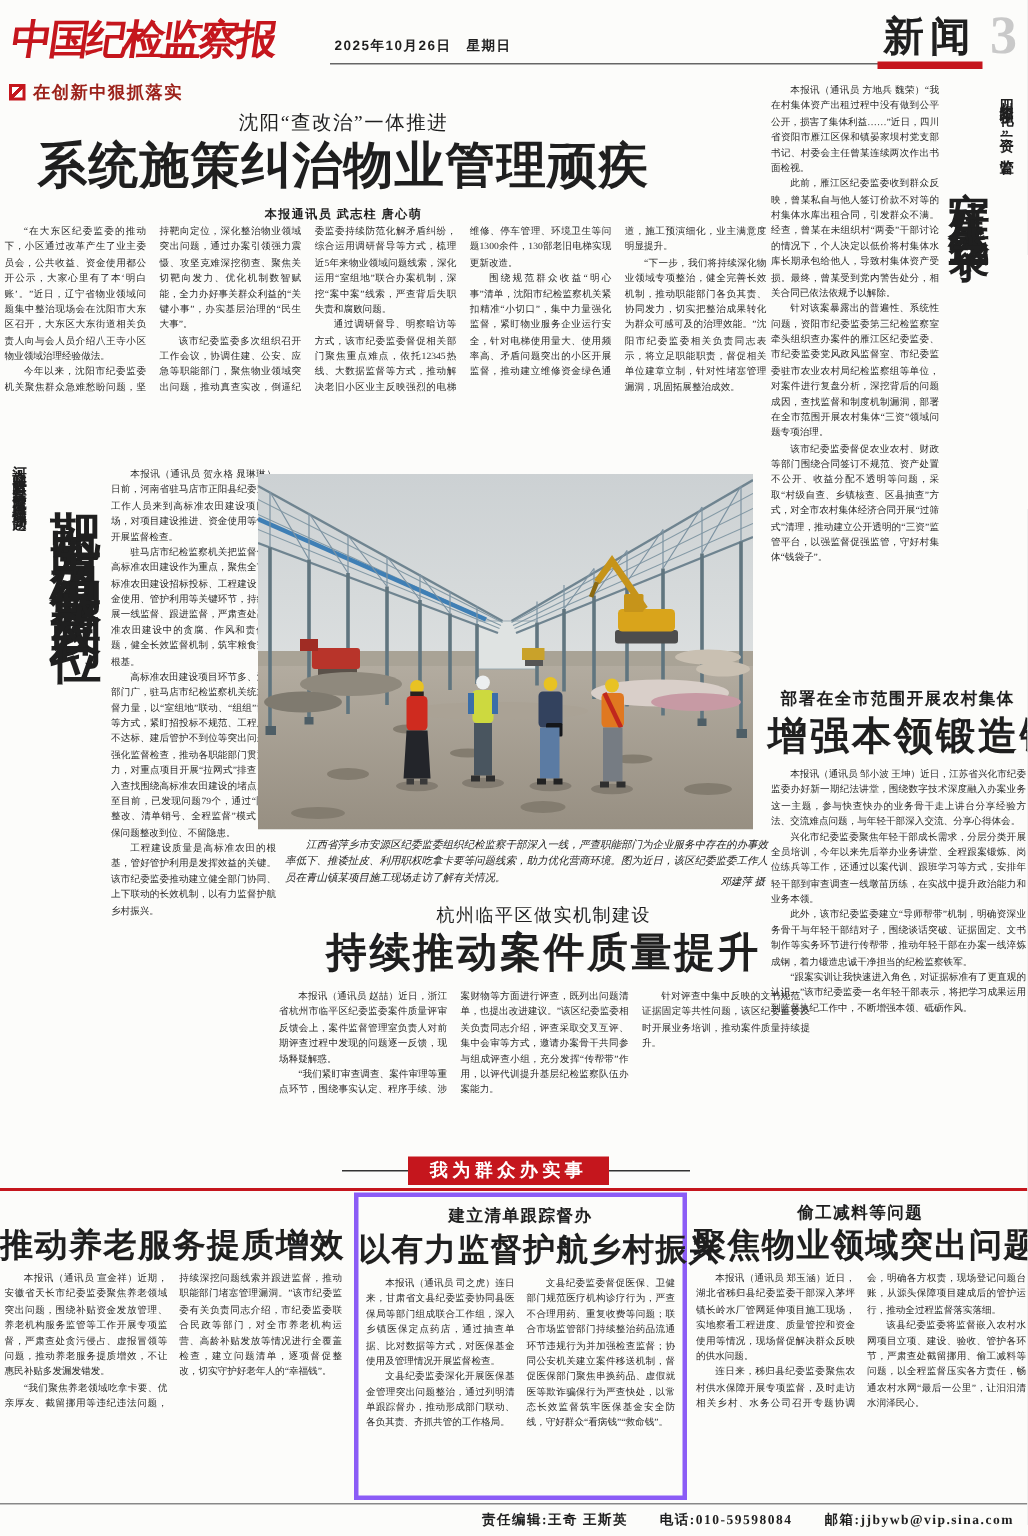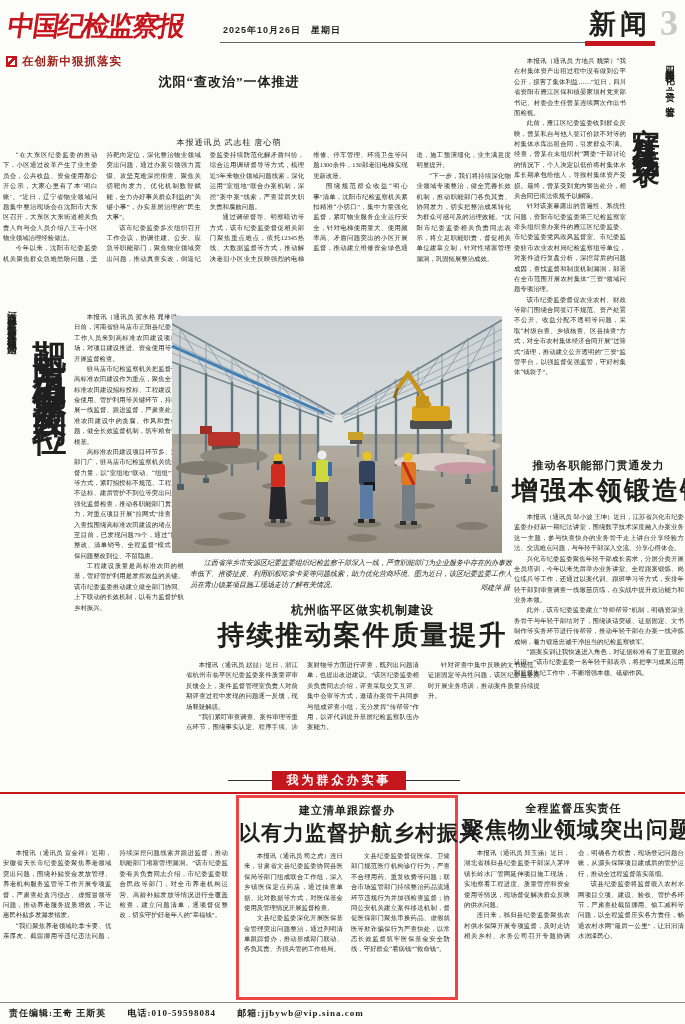--- a/index.html
+++ b/index.html
@@ -12,61 +12,62 @@
   .dateline{left:223px;top:24px;font-size:9px;font-weight:bold;letter-spacing:1px;
             font-family:"Liberation Sans","DejaVu Sans",sans-serif;}
   .hrule{height:1px;background:#666;}
   .section-title{left:585px;top:6px;width:70px;font-size:27px;font-weight:bold;text-align:center;letter-spacing:4px;}
   .section-bar{left:585px;top:41px;width:70px;height:5px;background:#c5161d;}
   .page-num{left:660px;top:2px;font-size:36px;color:#c9c9c9;font-weight:bold;}
   .tag-icon{left:6px;top:56px;width:11px;height:11px;background:#c5161d;}
   .tag-icon:after{content:"";position:absolute;left:2px;top:2px;width:7px;height:7px;
                   background:linear-gradient(135deg,#fff 0 35%,#c5161d 35% 60%,#fff 60%);}
   .tagline{left:22px;top:54px;font-size:11.5px;font-weight:bold;color:#9c221a;letter-spacing:1px;}
-  .kicker{font-size:13px;font-weight:bold;letter-spacing:1px;}
+  .kicker{font-size:13px;font-weight:normal;letter-spacing:1px;}
   .kicker-s{font-size:11px;font-weight:bold;letter-spacing:1px;}
   .headline-xl{font-size:33px;font-weight:900;letter-spacing:1px;white-space:nowrap;}
   .headline-l{font-size:26px;font-weight:900;letter-spacing:2px;white-space:nowrap;}
   .headline-m{font-size:22px;font-weight:900;letter-spacing:1px;white-space:nowrap;}
   .byline{font-size:8px;letter-spacing:1px;}
   .body-txt{font-size:6.4px;line-height:1.62;text-align:justify;color:#2a2a2a;overflow:hidden;}
   .body-txt p{margin:0;text-indent:2em;}
   .vert{writing-mode:vertical-rl;text-orientation:upright;}
   .vkick{font-size:9.5px;font-weight:bold;letter-spacing:2px;}
   .vhead{font-weight:900;}
   .caption{font-size:7px;line-height:1.6;text-align:justify;font-style:italic;color:#222;}
   .caption p{margin:0;text-indent:2em;}
   .credit{position:absolute;right:2px;bottom:0;font-size:7px;font-style:italic;}
   .banner{background:#c5161d;color:#fff;font-size:12px;font-weight:bold;letter-spacing:3px;
           display:flex;align-items:center;justify-content:center;}
   .thinline{height:1px;background:#333;}
   .redline{height:2px;background:#c5161d;}
-  .redbox{border:3px solid #ef4444;box-sizing:border-box;}
+  .redbox{border:3px solid #8b5cf6;box-sizing:border-box;}
   .cols2{column-count:2;column-gap:8px;}
   .cols3{column-count:3;column-gap:9px;}
   .cols5{column-count:5;column-gap:9px;}
-  .footer{font-size:9px;font-weight:bold;letter-spacing:1px;text-align:left;width:685px;}
+  .footer{font-size:9px;font-weight:bold;letter-spacing:1px;text-align:right;width:685px;}
   .footer span{margin:0 9px;}
 </style>
 </head>
 <body>
 
 <div id="page">
 
   <div class="abs masthead">中国纪检监察报</div>
   <div class="abs dateline">2025年10月26日　星期日</div>
   <div class="abs hrule" style="left:220px;top:42px;width:432px;"></div>
   <div class="abs section-title">新闻</div>
   <div class="abs section-bar"></div>
   <div class="abs page-num">3</div>
   <div class="abs tag-icon"></div>
   <div class="abs tagline">在创新中狠抓落实</div>
 
   <div class="abs ctr kicker" style="left:0;top:73px;width:458px;">沈阳“查改治”一体推进</div>
-  <div class="abs ctr byline" style="left:0;top:137px;width:458px;">本报通讯员 武志柱 唐心萌</div>
+  <div class="abs ctr headline-xl" style="left:0;top:88px;width:458px;">系统施策纠治物业管理顽疾</div>
+  <div class="abs ctr byline" style="left:0;top:137px;width:458px;font-weight:bold;">本报通讯员 武志柱 唐心萌</div>
   <div class="abs body-txt cols5" style="left:3px;top:150px;width:508px;height:160px;">
     <p>“在大东区纪委监委的推动下，小区通过改革产生了业主委员会，公共收益、资金使用都公开公示，大家心里有了本‘明白账’。”近日，辽宁省物业领域问题集中整治现场会在沈阳市大东区召开，大东区大东街道相关负责人向与会人员介绍八王寺小区物业领域治理经验做法。</p>
     <p>今年以来，沈阳市纪委监委机关聚焦群众急难愁盼问题，坚持靶向定位，深化整治物业领域突出问题，通过办案引领强力震慑、攻坚克难深挖彻查、聚焦关切靶向发力、优化机制数智赋能，全力办好事关群众利益的“关键小事”，办实基层治理的“民生大事”。</p>
     <p>该市纪委监委多次组织召开工作会议，协调住建、公安、应急等职能部门，聚焦物业领域突出问题，推动真查实改，倒逼纪委监委持续防范化解矛盾纠纷，综合运用调研督导等方式，梳理近5年来物业领域问题线索，深化运用“室组地”联合办案机制，深挖“案中案”线索，严查背后失职失责和腐败问题。</p>
     <p>通过调研督导、明察暗访等方式，该市纪委监委督促相关部门聚焦重点难点，依托12345热线、大数据监督等方式，推动解决老旧小区业主反映强烈的电梯维修、停车管理、环境卫生等问题1300余件，130部老旧电梯实现更新改造。</p>
     <p>围绕规范群众收益“明心事”清单，沈阳市纪检监察机关紧扣精准“小切口”，集中力量强化监督，紧盯物业服务企业运行安全，针对电梯使用量大、使用频率高、矛盾问题突出的小区开展监督，推动建立维修资金绿色通道，施工预演细化，业主满意度明显提升。</p>
     <p>“下一步，我们将持续深化物业领域专项整治，健全完善长效机制，推动职能部门各负其责、协同发力，切实把整治成果转化为群众可感可及的治理效能。”沈阳市纪委监委相关负责同志表示，将立足职能职责，督促相关单位建章立制，针对性堵塞管理漏洞，巩固拓展整治成效。</p>
   </div>
 
   <div class="abs vert vkick" style="left:663px;top:58px;height:150px;">四川资阳强化“三资”监管</div>
@@ -246,50 +247,51 @@
   </div>
 
   <div class="abs ctr kicker" style="left:185px;top:602px;width:355px;font-size:12px;">杭州临平区做实机制建设</div>
   <div class="abs ctr headline-l" style="left:185px;top:617px;width:355px;font-size:27px;">持续推动案件质量提升</div>
   <div class="abs body-txt cols3" style="left:186px;top:660px;width:354px;height:116px;">
     <p>本报讯（通讯员 赵喆）近日，浙江省杭州市临平区纪委监委案件质量评审反馈会上，案件监督管理室负责人对前期评查过程中发现的问题逐一反馈，现场释疑解惑。</p>
     <p>“我们紧盯审查调查、案件审理等重点环节，围绕事实认定、程序手续、涉案财物等方面进行评查，既列出问题清单，也提出改进建议。”该区纪委监委相关负责同志介绍，评查采取交叉互评、集中会审等方式，邀请办案骨干共同参与组成评查小组，充分发挥“传帮带”作用，以评代训提升基层纪检监察队伍办案能力。</p>
     <p>针对评查中集中反映的文书规范、证据固定等共性问题，该区纪委监委及时开展业务培训，推动案件质量持续提升。</p>
   </div>
 
-  <div class="abs ctr kicker-s" style="left:512px;top:458px;width:173px;">推动各职能部门贯通发力</div>
+  <div class="abs ctr kicker-s" style="left:512px;top:458px;width:173px;">部署在全市范围开展农村集体</div>
   <div class="abs ctr headline-l" style="left:512px;top:473px;width:173px;">增强本领锻造铁军</div>
   <div class="abs body-txt" style="left:514px;top:512px;width:170px;height:263px;">
     <p>本报讯（通讯员 邹小波 王坤）近日，江苏省兴化市纪委监委办好新一期纪法讲堂，围绕数字技术深度融入办案业务这一主题，参与快查快办的业务骨干走上讲台分享经验方法、交流难点问题，与年轻干部深入交流、分享心得体会。</p>
     <p>兴化市纪委监委聚焦年轻干部成长需求，分层分类开展全员培训，今年以来先后举办业务讲堂、全程跟案锻炼、岗位练兵等工作，还通过以案代训、跟班学习等方式，安排年轻干部到审查调查一线墩苗历练，在实战中提升政治能力和业务本领。</p>
     <p>此外，该市纪委监委建立“导师帮带”机制，明确资深业务骨干与年轻干部结对子，围绕谈话突破、证据固定、文书制作等实务环节进行传帮带，推动年轻干部在办案一线淬炼成钢，着力锻造忠诚干净担当的纪检监察铁军。</p>
     <p>“跟案实训让我快速进入角色，对证据标准有了更直观的认识。”该市纪委监委一名年轻干部表示，将把学习成果运用到监督执纪工作中，不断增强本领、砥砺作风。</p>
   </div>
 
   <div class="abs thinline" style="left:228px;top:780px;width:44px;"></div>
   <div class="abs thinline" style="left:406px;top:780px;width:54px;"></div>
   <div class="abs banner" style="left:272px;top:771px;width:134px;height:19px;">我为群众办实事</div>
   <div class="abs redline" style="left:0;top:792px;width:685px;"></div>
 
+  <div class="abs ctr headline-m" style="left:0;top:815px;width:230px;">推动养老服务提质增效</div>
   <div class="abs body-txt cols2" style="left:3px;top:848px;width:225px;height:147px;">
     <p>本报讯（通讯员 宣金祥）近期，安徽省天长市纪委监委聚焦养老领域突出问题，围绕补贴资金发放管理、养老机构服务监管等工作开展专项监督，严肃查处贪污侵占、虚报冒领等问题，推动养老服务提质增效，不让惠民补贴多发漏发错发。</p>
     <p>“我们聚焦养老领域吃拿卡要、优亲厚友、截留挪用等违纪违法问题，持续深挖问题线索并跟进监督，推动职能部门堵塞管理漏洞。”该市纪委监委有关负责同志介绍，市纪委监委联合民政等部门，对全市养老机构运营、高龄补贴发放等情况进行全覆盖检查，建立问题清单，逐项督促整改，切实守护好老年人的“幸福钱”。</p>
   </div>
 
   <div class="abs redbox" style="left:236px;top:795px;width:222px;height:205px;">
     <div class="ctr kicker-s" style="margin-top:5px;">建立清单跟踪督办</div>
     <div class="ctr headline-m" style="margin-top:1px;font-size:21px;">以有力监督护航乡村振兴</div>
     <div class="body-txt cols2" style="margin:4px 5px 0 5px;height:146px;">
       <p>本报讯（通讯员 司之虎）连日来，甘肃省文县纪委监委协同县医保局等部门组成联合工作组，深入乡镇医保定点药店，通过抽查单据、比对数据等方式，对医保基金使用及管理情况开展监督检查。</p>
       <p>文县纪委监委深化开展医保基金管理突出问题整治，通过列明清单跟踪督办，推动形成部门联动、各负其责、齐抓共管的工作格局。</p>
       <p>文县纪委监委督促医保、卫健部门规范医疗机构诊疗行为，严查不合理用药、重复收费等问题；联合市场监管部门持续整治药品流通环节违规行为并加强检查监督；协同公安机关建立案件移送机制，督促医保部门聚焦串换药品、虚假就医等欺诈骗保行为严查快处，以常态长效监督筑牢医保基金安全防线，守好群众“看病钱”“救命钱”。</p>
     </div>
   </div>
 
-  <div class="abs ctr kicker-s" style="left:462px;top:801px;width:223px;">全程监督压实责任</div>
+  <div class="abs ctr kicker-s" style="left:462px;top:801px;width:223px;">偷工减料等问题</div>
   <div class="abs ctr headline-m" style="left:462px;top:815px;width:223px;">聚焦物业领域突出问题</div>
   <div class="abs body-txt cols2" style="left:464px;top:848px;width:220px;height:147px;">
     <p>本报讯（通讯员 郑玉涵）近日，湖北省秭归县纪委监委干部深入茅坪镇长岭水厂管网延伸项目施工现场，实地察看工程进度、质量管控和资金使用等情况，现场督促解决群众反映的供水问题。</p>
     <p>连日来，秭归县纪委监委聚焦农村供水保障开展专项监督，及时走访相关乡村、水务公司召开专题协调会，明确各方权责，现场登记问题台账，从源头保障项目建成后的管护运行，推动全过程监督落实落细。</p>
     <p>该县纪委监委将监督嵌入农村水网项目立项、建设、验收、管护各环节，严肃查处截留挪用、偷工减料等问题，以全程监督压实各方责任，畅通农村水网“最后一公里”，让汩汩清水润泽民心。</p>
   </div>
 
   <div class="abs hrule" style="left:0;top:1002px;width:685px;background:#888;"></div>
   <div class="abs footer" style="top:1007px;left:0;">
     <span>责任编辑:王奇 王斯英</span>

